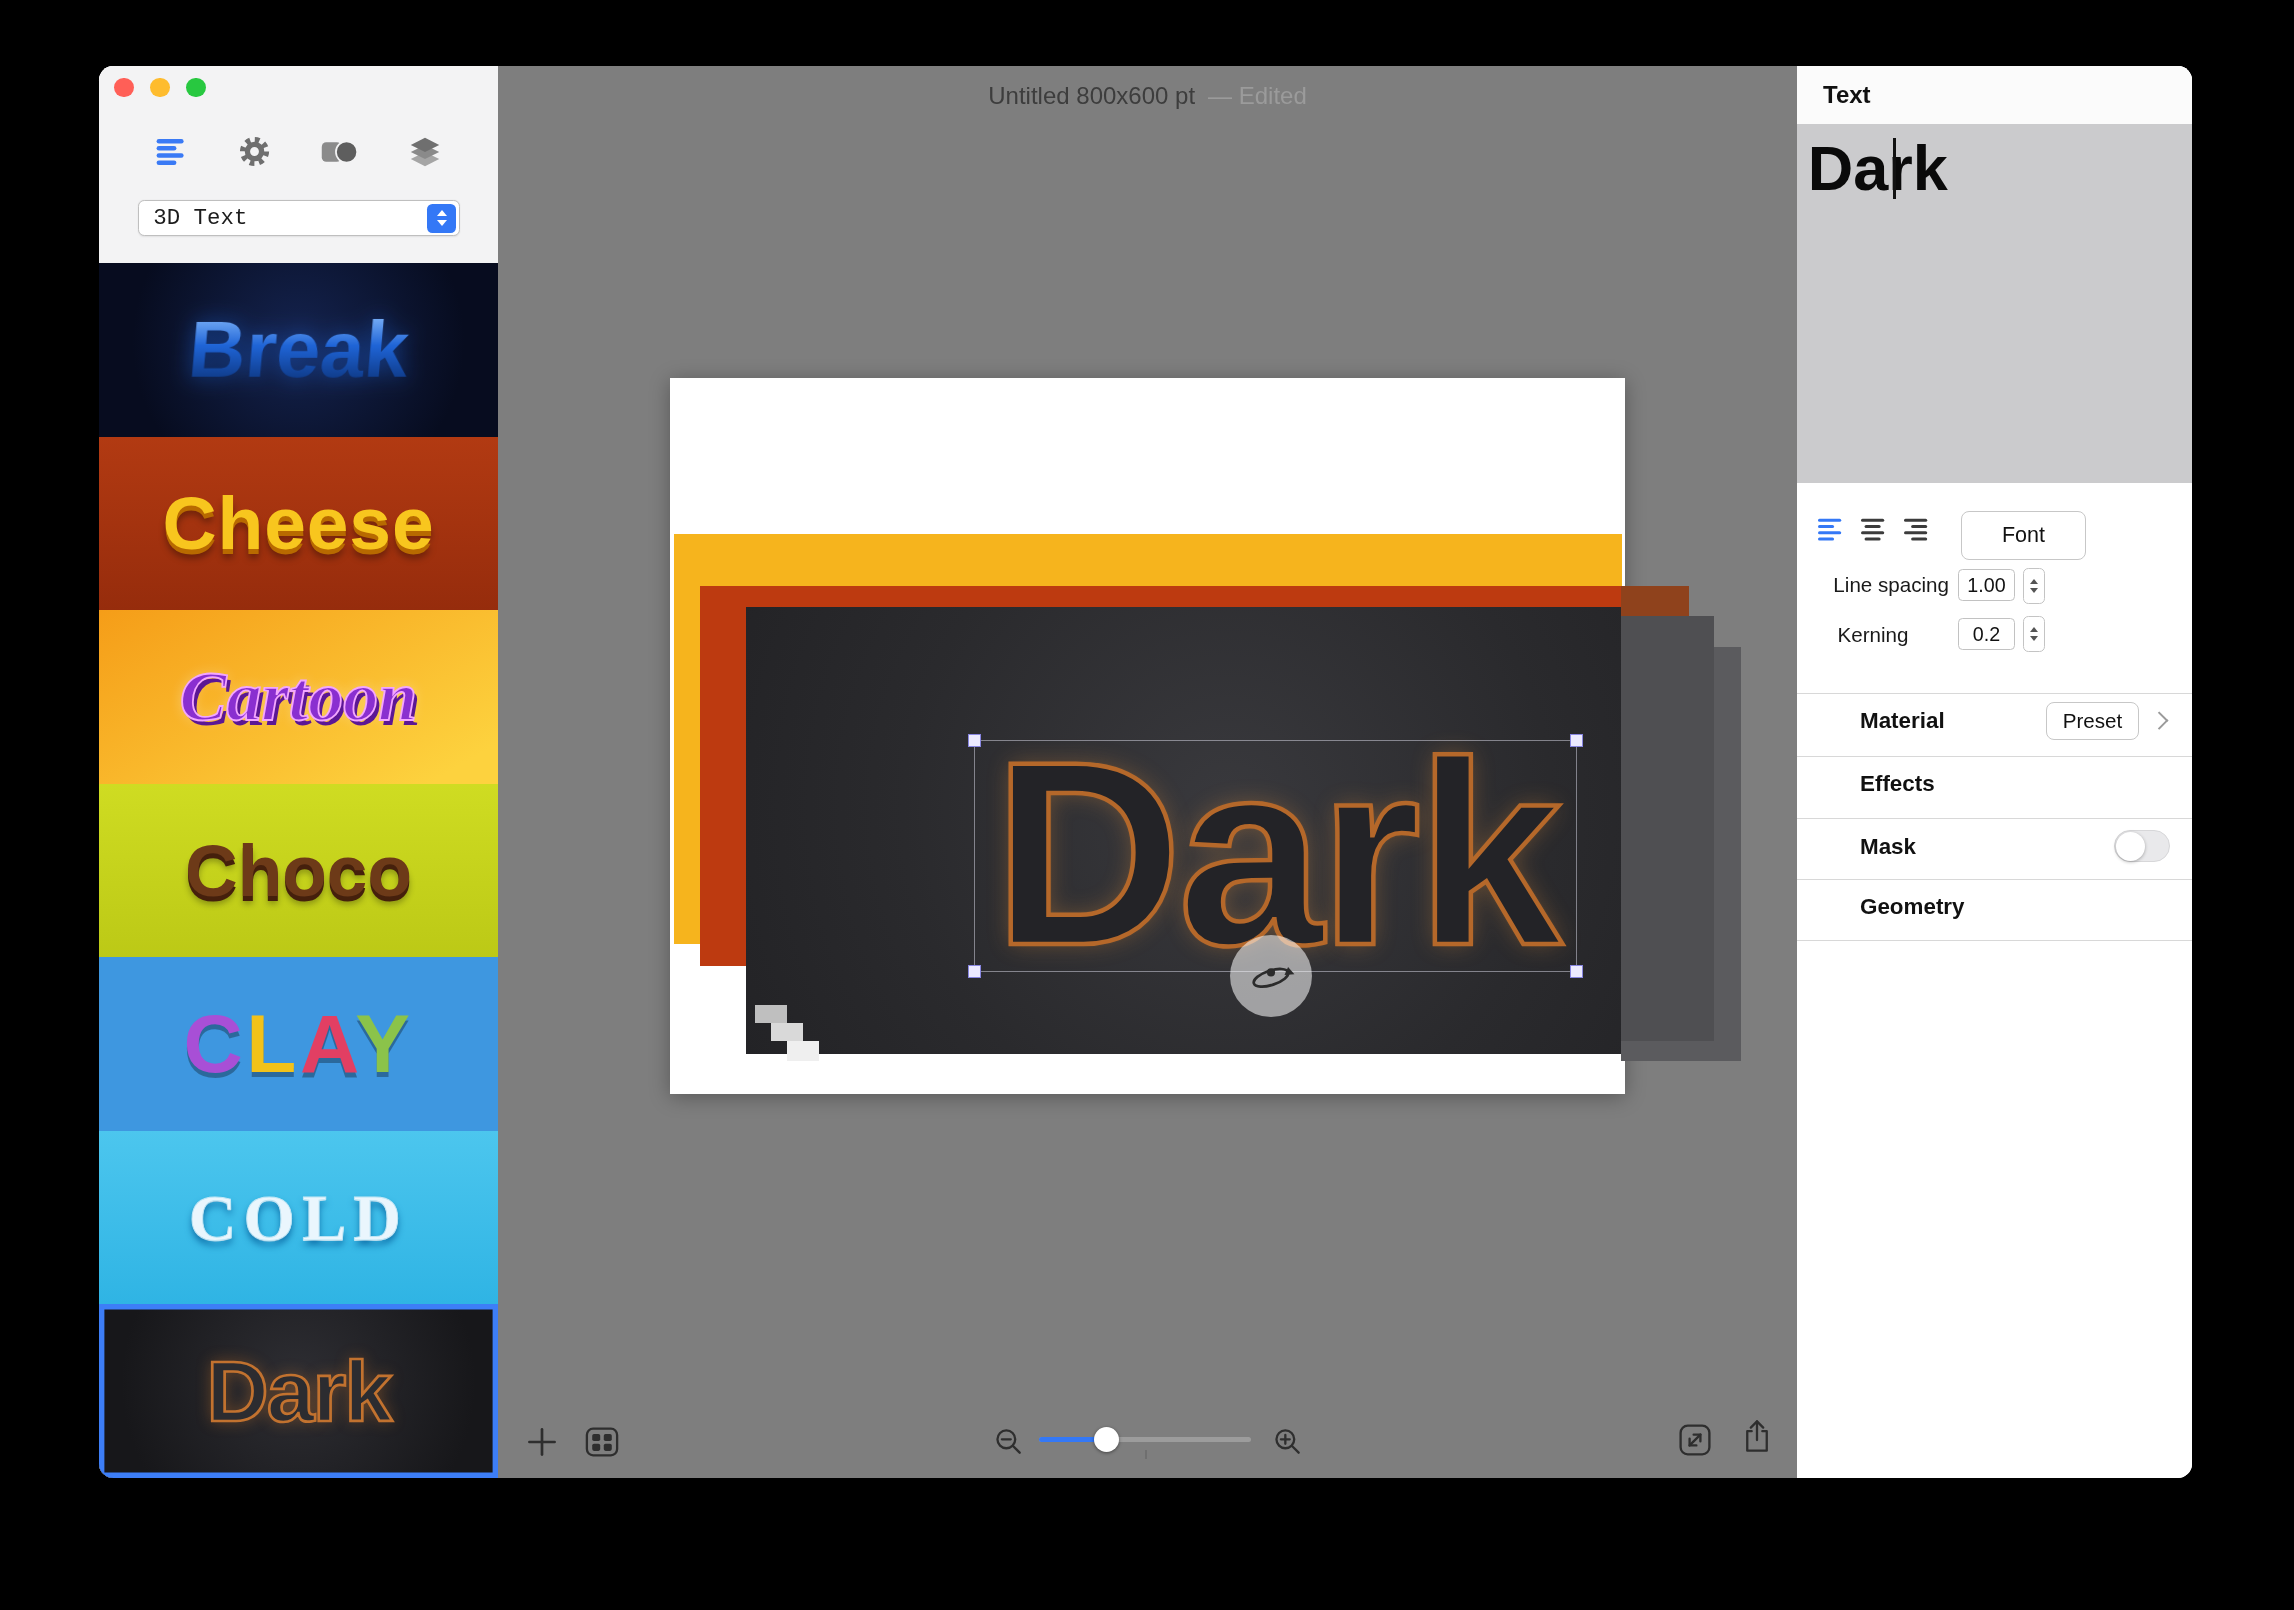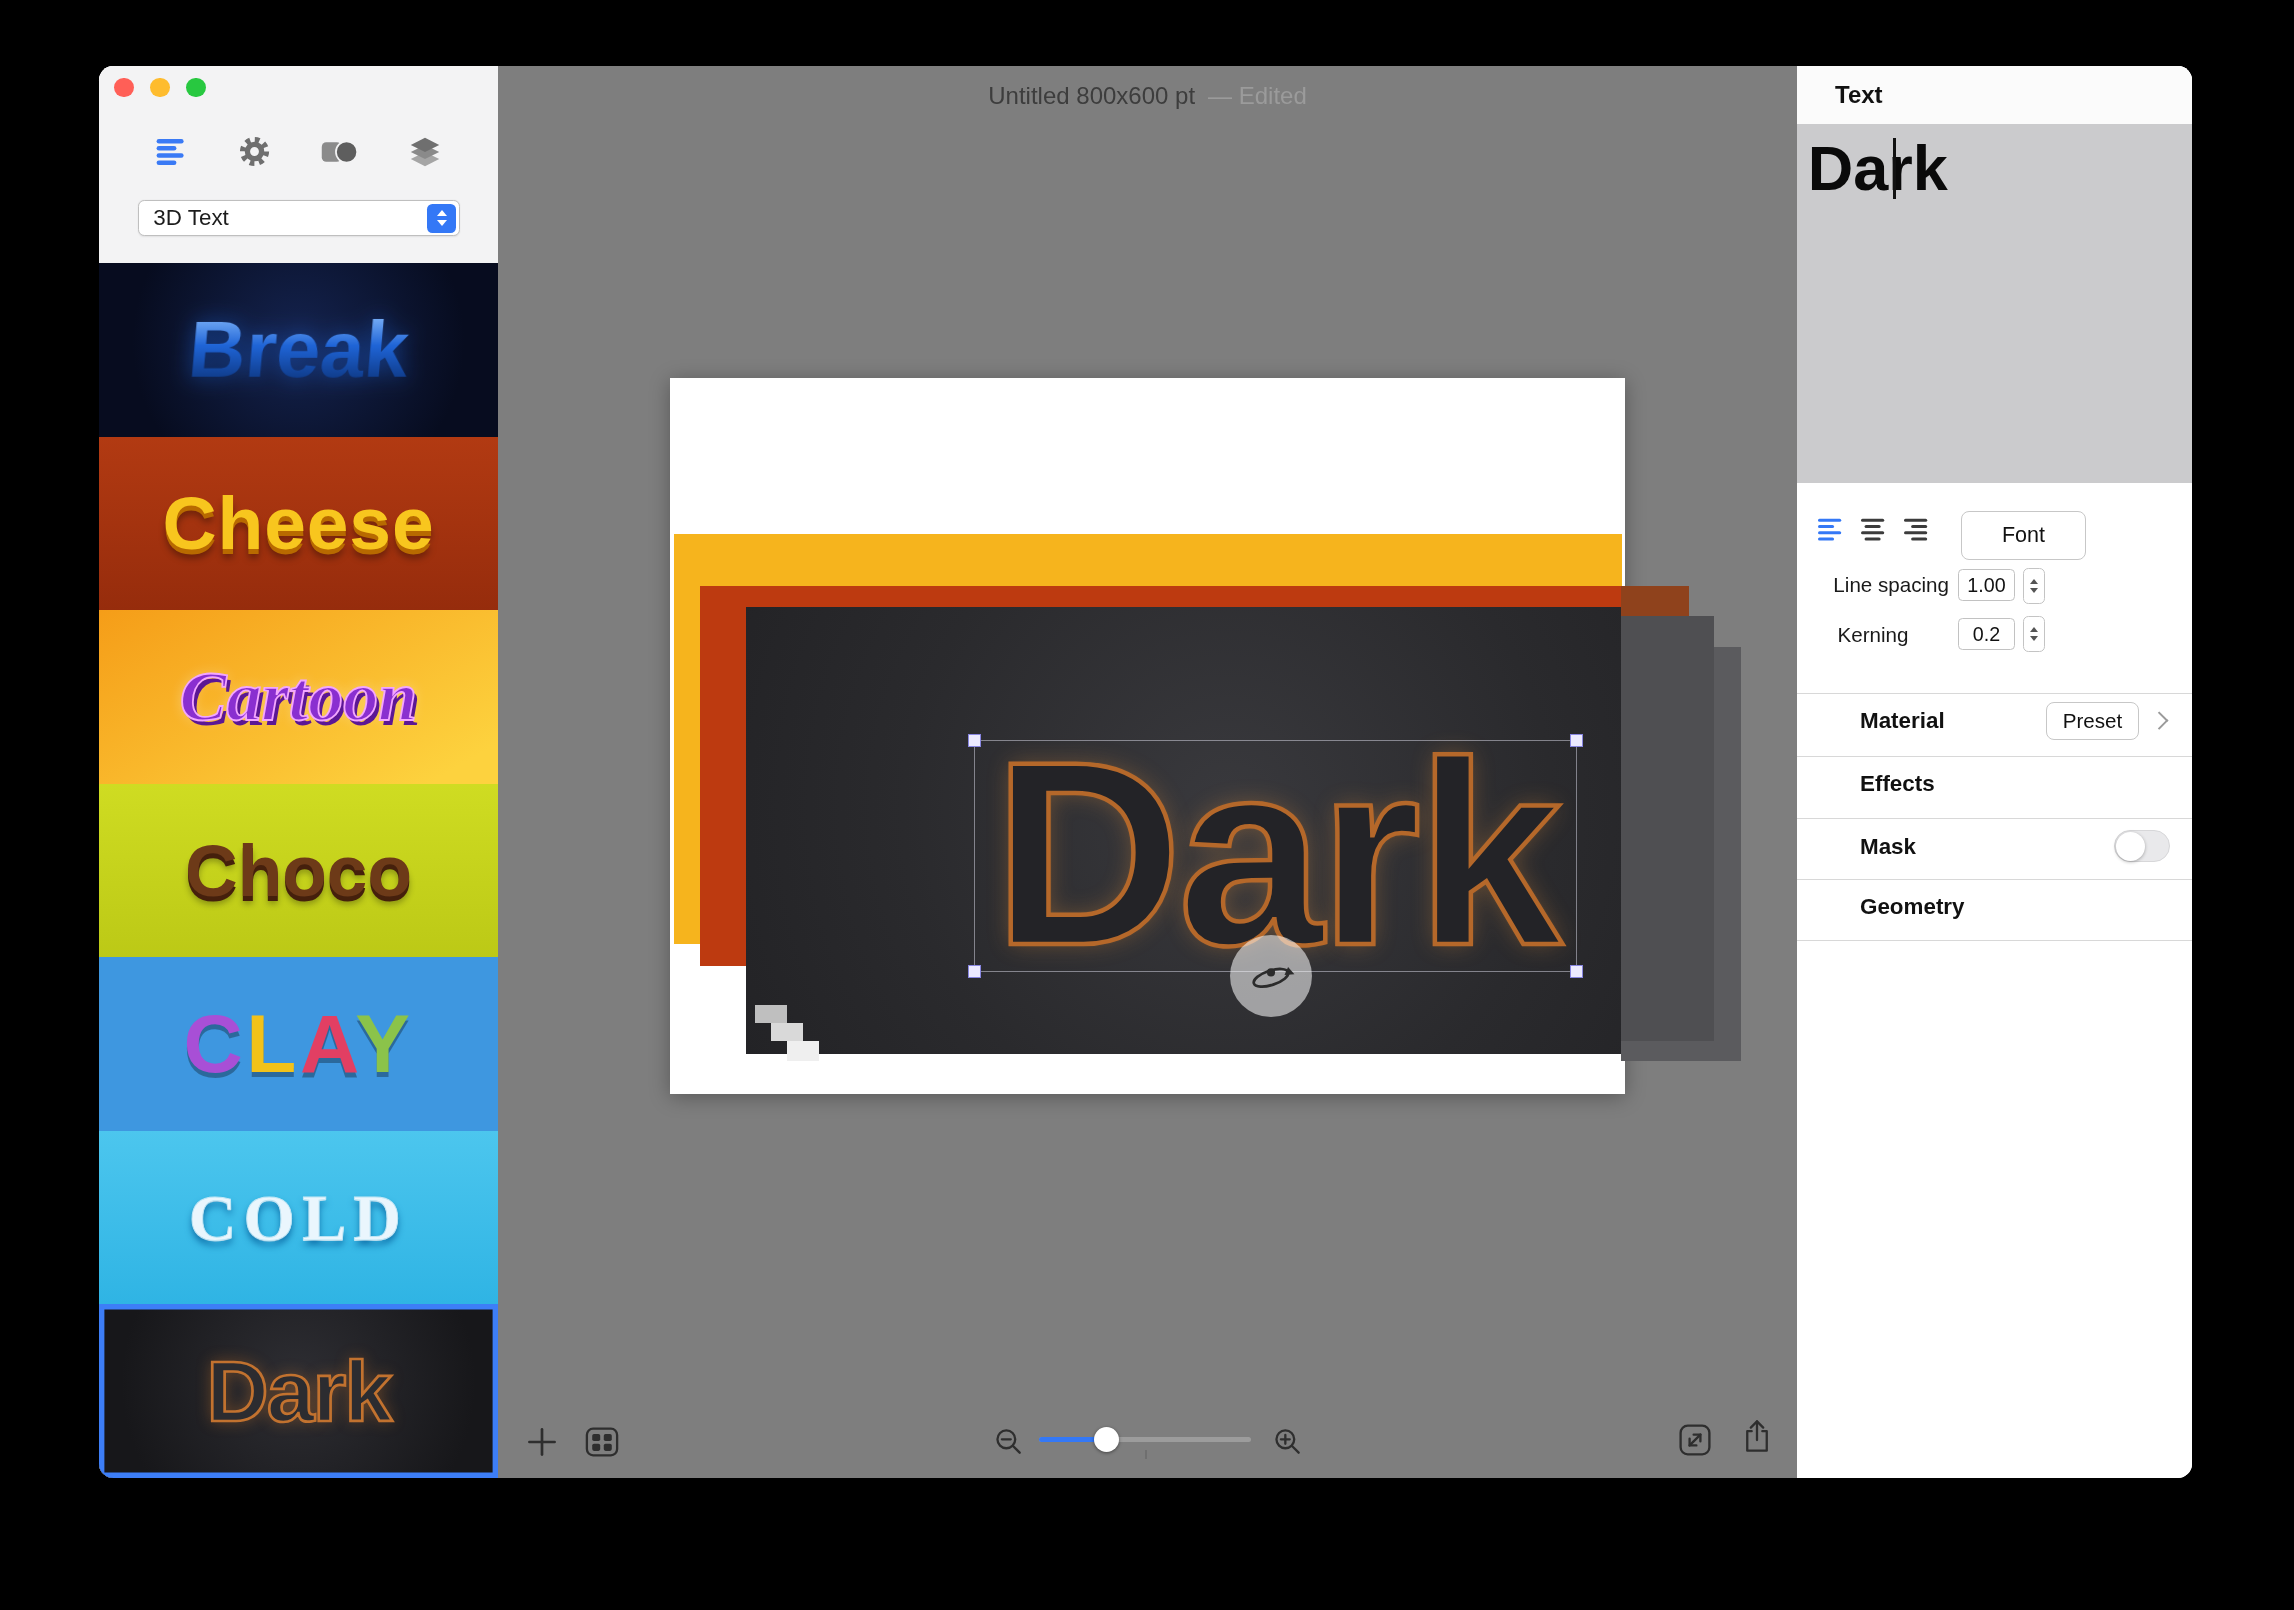--- a/index.html
+++ b/index.html
@@ -4,21 +4,21 @@
 <style>
   * { margin:0; padding:0; box-sizing:border-box; }
   html,body { width:2294px; height:1610px; background:#000; font-family:"Liberation Sans", sans-serif; overflow:hidden; }
 
   
   .window { position:absolute; left:99px; top:66px; width:2093px; height:1412px;
             border-radius:14.3px; overflow:hidden; background:#fff; box-shadow:0 27px 72px rgba(0,0,0,.8); }
 
   
   .sidebar { position:absolute; left:0; top:0; width:399px; height:100%; background:#f3f3f4; }
-  .sidebar-top { position:absolute; left:0; top:0; width:399px; height:197px; background:#f3f3f4; }
+  .sidebar-top { position:absolute; left:0; top:0; width:399px; height:197px; background:#f3f3f4;font-family:Liberation Mono, monospace; }
   .traffic { position:absolute; top:11.6px; width:19.7px; height:19.7px; border-radius:50%; }
   .t-close { left:15px;  background:#ff5f57; }
   .t-min   { left:51px;  background:#febc2e; }
   .t-zoom  { left:87px;  background:#28c840; }
   .tool-btn { position:absolute; top:64px; width:47px; height:43px; display:flex; align-items:center; justify-content:center; background:transparent; border:none; cursor:pointer; }
   .dropdown { position:absolute; left:39px; top:134px; width:322px; height:36px; background:#fff;
               border:0.9px solid #bfbfbf; border-radius:6.3px; display:flex; align-items:center;
               box-shadow:0 0.9px 1.8px rgba(0,0,0,.08); cursor:pointer; }
   .dropdown-label { font-size:22.4px; color:#1c1c1c; padding-left:14.3px; }
   .dropdown-stepper { position:absolute; right:2.7px; top:2.7px; width:29.6px; height:29px; background:#3478f6;
@@ -91,21 +91,21 @@
           display:flex; align-items:center; justify-content:center; cursor:pointer; }
   .slider-track { position:absolute; left:541px; top:1371px; width:212px; height:5.4px; border-radius:2.7px; background:#9c9c9c; cursor:pointer; }
   .slider-fill { position:absolute; left:0; top:0; width:71px; height:5.4px; border-radius:2.7px; background:#3478f6; }
   .slider-thumb { position:absolute; left:596px; top:1361px; width:25px; height:25px; border-radius:50%;
                   background:#fff; box-shadow:0 0.9px 3.6px rgba(0,0,0,.45); cursor:grab; }
   .slider-tick { position:absolute; left:647px; top:1384px; width:1.8px; height:9px; background:#6f6f6f; }
 
   
   .panel { position:absolute; left:1698px; top:0; width:395px; height:100%; background:#fff; }
   .panel-header { position:absolute; left:0; top:0; width:100%; height:58px; background:#fbfbfb; }
-  .panel-header-label { position:absolute; left:38px; top:0; line-height:58px; font-size:24px; font-weight:bold; color:#111; }
+  .panel-header-label { position:absolute; left:26px; top:0; line-height:58px; font-size:24px; font-weight:bold; color:#111; }
   .panel-textarea { position:absolute; left:0; top:58px; width:100%; height:359px; background:#cbcbcd; cursor:text; }
   .panel-text-value { position:absolute; left:10.7px; top:10.7px; font:bold 63px/1.05 "Liberation Sans", sans-serif; color:#0a0a0a; }
   .panel-caret { position:absolute; left:96px; top:14.3px; width:2.7px; height:61px; background:#111; }
 
   .align-btn { position:absolute; top:451px; width:30px; height:27px; background:transparent; border:none; cursor:pointer; }
   .font-btn { position:absolute; left:164px; top:445px; width:125px; height:49px; background:#fff;
               border:0.9px solid #c7c7c7; border-radius:8px; font-size:21.5px; color:#111; cursor:pointer; }
   .field-label { position:absolute; left:0; width:152px; text-align:right; font-size:20.6px; color:#1a1a1a; }
   .val-box { position:absolute; left:161px; width:57px; height:32px; border:0.9px solid #c2c2c2; border-radius:4.5px;
              font-size:19.7px; text-align:center; color:#111; background:#fff; font-family:"Liberation Sans", sans-serif; }

